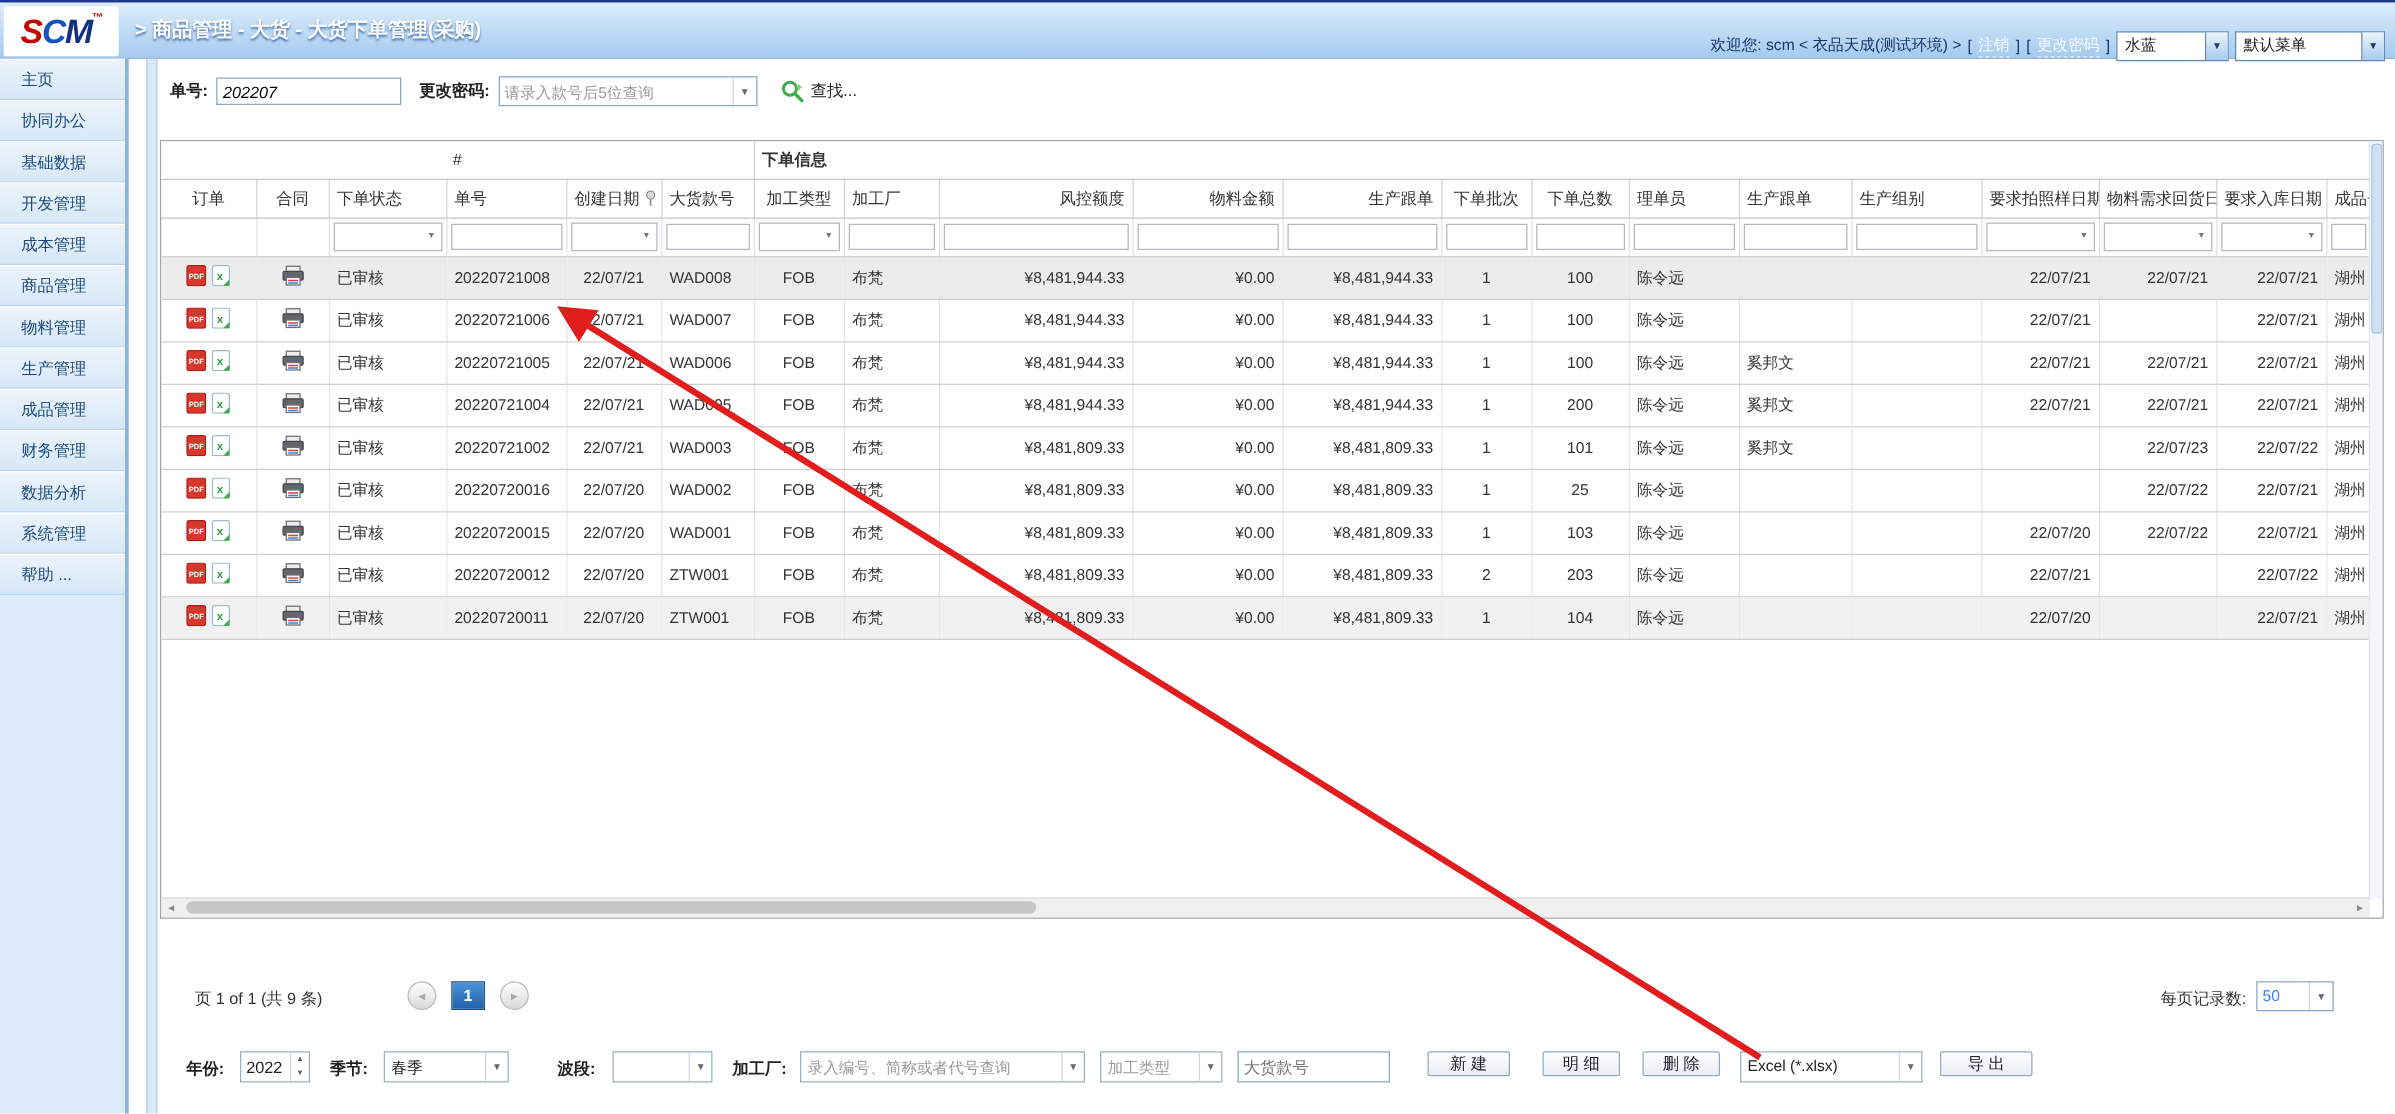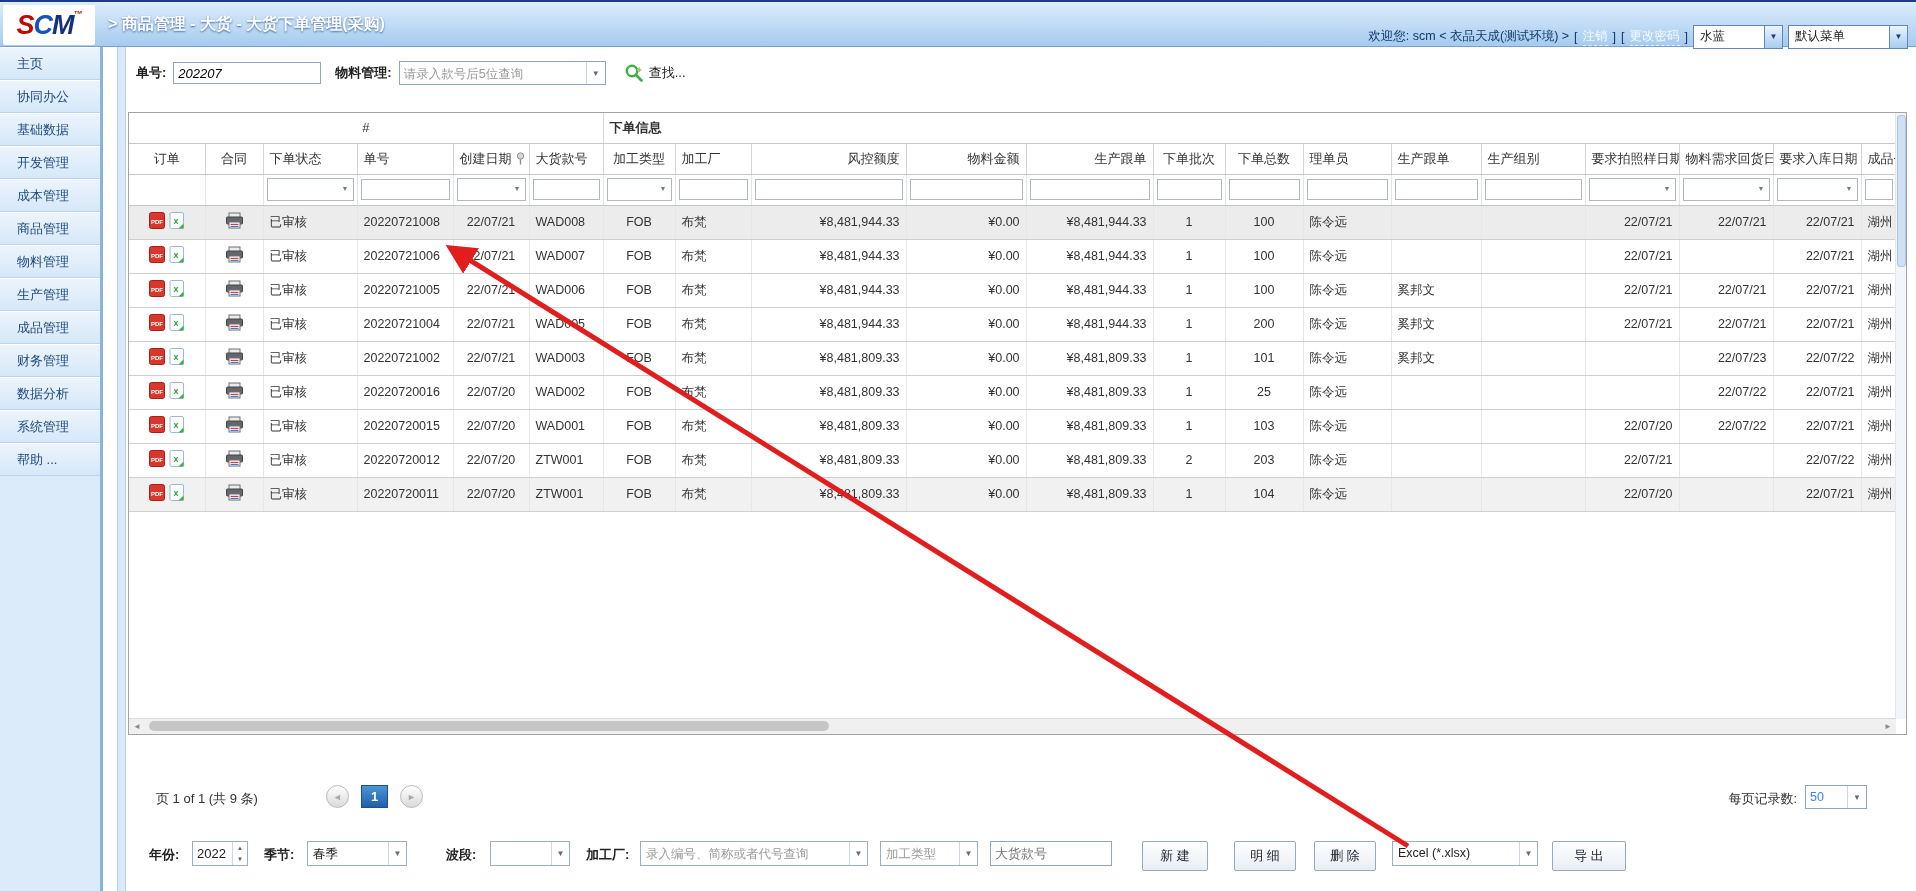--- a/index.html
+++ b/index.html
@@ -83,21 +83,21 @@
   .psize{position:absolute;right:40px;top:7px;width:62px;height:24px;margin-left:0;}
   .psize .ph{width:auto;flex:1;color:#3b82f6;}
 
   
   .toolbar{position:absolute;left:128px;top:838px;width:1779px;height:34px;font-size:13px;color:#222;}
   .toolbar .lbl{position:absolute;top:8px;font-weight:bold;}
   .tcombo{position:absolute;top:3px;display:flex;height:25px;border:1px solid #9aafc2;background:#fff;box-sizing:border-box;}
   .tcombo .txt{flex:1;padding:4px 5px 0;font-size:12.5px;white-space:nowrap;overflow:hidden;}
   .tcombo .txt.phc{color:#9a9a9a;}
   .tcombo .arr{width:17px;border-left:1px solid #cdd9e4;color:#667;display:flex;align-items:center;justify-content:center;font-size:8px;}
-  .tbtn{position:absolute;top:3px;height:30px;background:linear-gradient(#fefefe,#e9eef4);border:1px solid #93a9bf;
+  .tbtn{position:absolute;top:3px;height:20px;background:linear-gradient(#fefefe,#e9eef4);border:1px solid #93a9bf;
     border-radius:2px;font-size:13px;color:#223;display:flex;align-items:center;justify-content:center;cursor:pointer;box-sizing:border-box;}
   .spin{position:absolute;top:3px;width:56px;height:25px;border:1px solid #9aafc2;display:flex;background:#fff;box-sizing:border-box;}
   .spin .val{flex:1;padding:4px 4px 0;font-size:13px;}
   .spin .arrows{width:14px;border-left:1px solid #cdd9e4;display:flex;flex-direction:column;}
   .spin .arrows div{flex:1;font-size:6px;color:#555;display:flex;align-items:center;justify-content:center;}
   .spin .up::before{content:"▲";}
   .spin .dn::before{content:"▼";}
 
   
   .anno{position:absolute;left:0;top:0;width:1916px;height:891px;pointer-events:none;z-index:60;}
@@ -148,21 +148,21 @@
       <div class="side-item">数据分析</div>
       <div class="side-item">系统管理</div>
       <div class="side-item">帮助 ...</div>
     </div>
   <div class="splitter"></div>
 
   <div class="search-row">
     <span class="lbl" style="font-weight:bold;">单号:</span>
     <input class="inp" id="order-input" value="202207" style="">
     <span class="gap" style="width:14px;"></span>
-    <span class="lbl" style="font-weight:bold;">物料管理:</span>
+    <span class="lbl" style="font-weight:bold;">更改密码:</span>
     <div class="combo">
       <span class="ph">请录入款号后5位查询</span>
       <span class="arr">▼</span>
     </div>
     <div class="find">
       <svg width="20" height="20" viewBox="0 0 20 20">
         <circle cx="8" cy="8" r="5.2" fill="none" stroke="#3fae49" stroke-width="2.4"></circle>
         <line x1="12" y1="12" x2="17.5" y2="17.5" stroke="#3fae49" stroke-width="2.8" stroke-linecap="round"></line>
         <line x1="15.2" y1="4.6" x2="15.2" y2="9" stroke="#8fce67" stroke-width="1.6"></line>
         <line x1="13" y1="6.8" x2="17.4" y2="6.8" stroke="#8fce67" stroke-width="1.6"></line>

